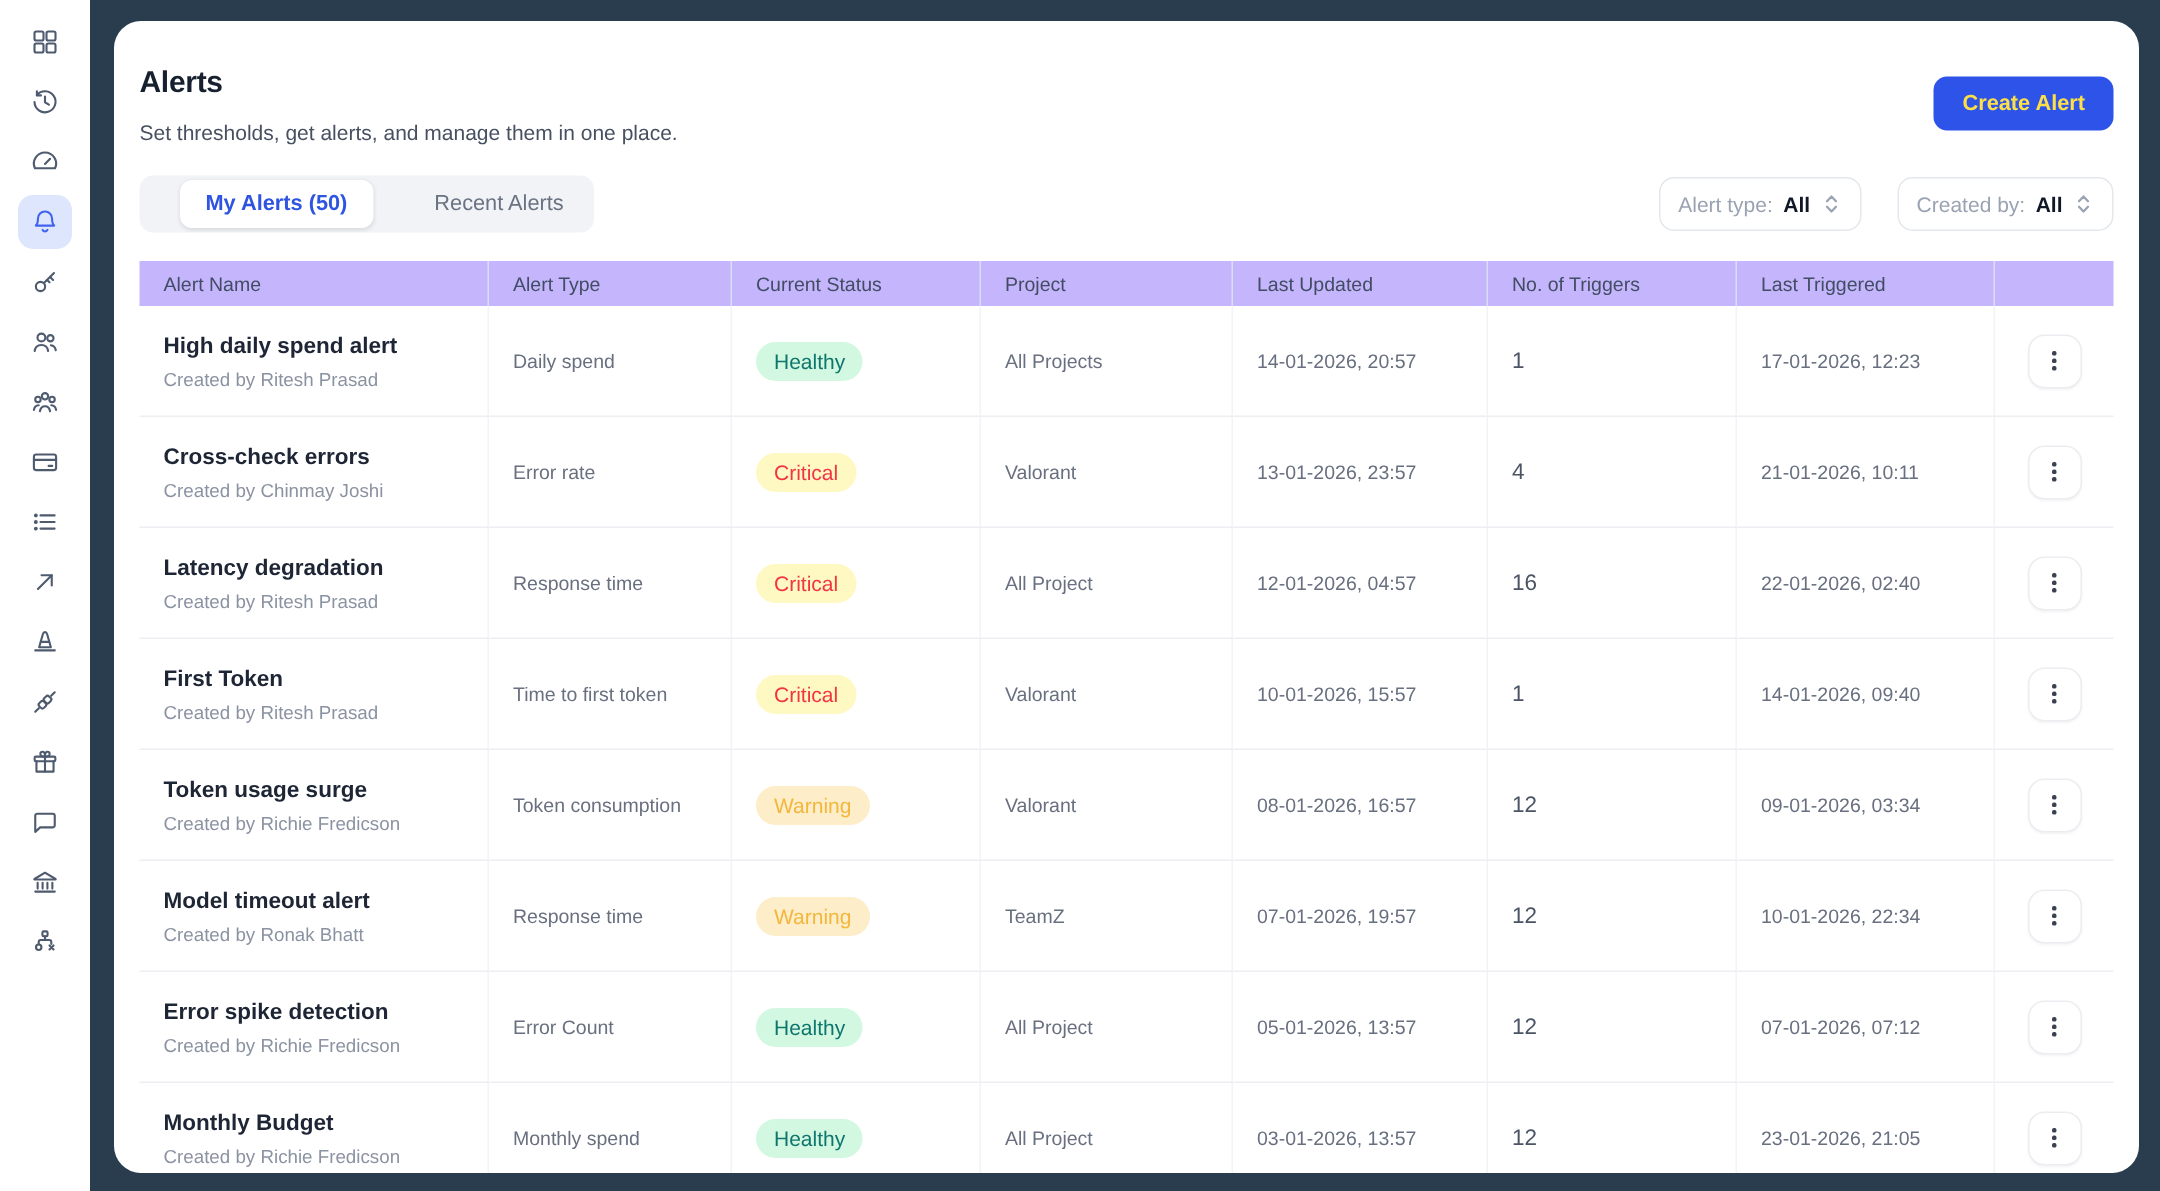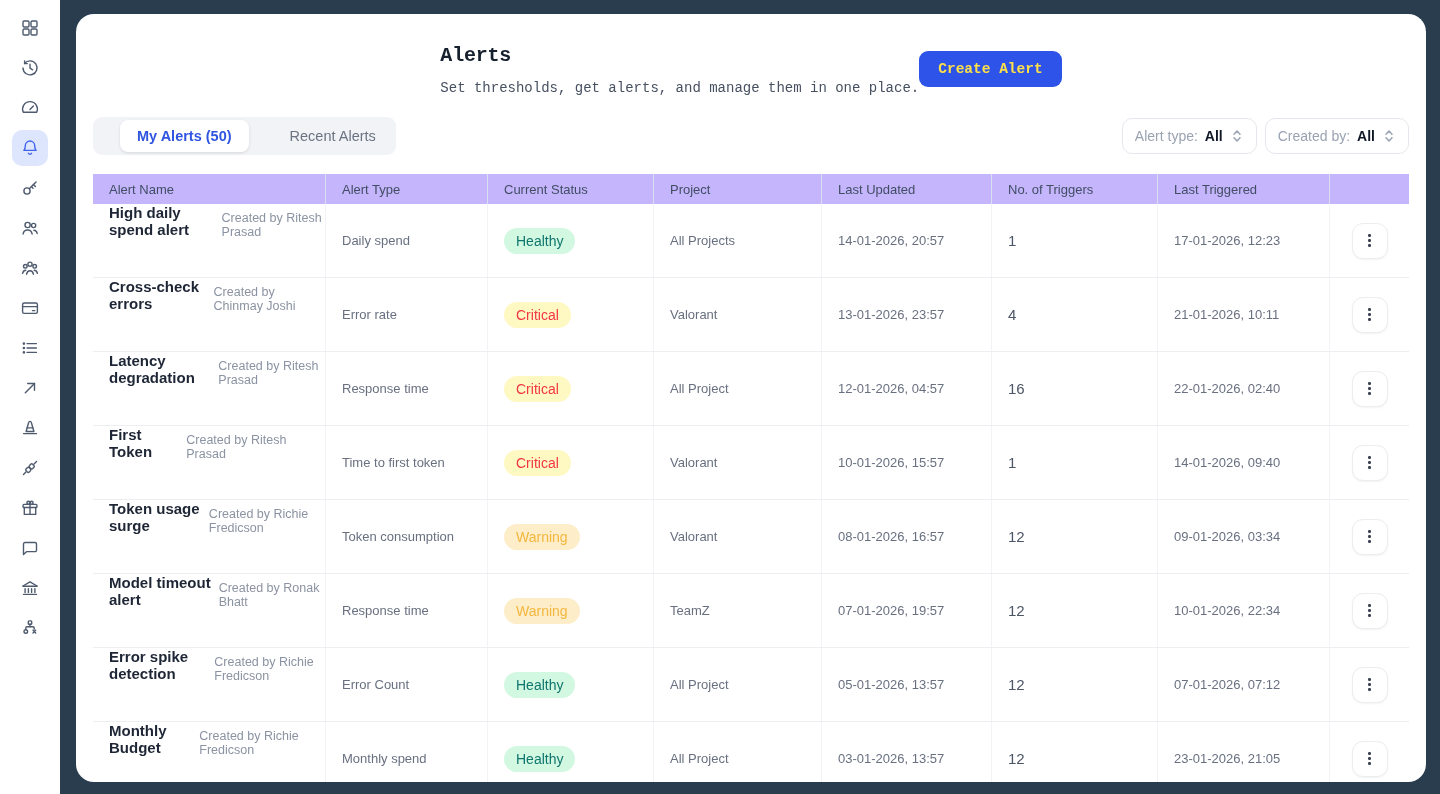--- a/index.html
+++ b/index.html
@@ -28,21 +28,21 @@
   .side-item svg { display:block; }
 
   
   .card {
     position:absolute; left:76px; top:14px; width:1350px; height:768px;
     background:#ffffff; border-radius:18px; overflow:hidden;
     padding:0 17px; z-index:2;
   }
 
   .card-header {
-    margin-top:30px; display:flex; justify-content:center; align-items:flex-start;font-family:Liberation Mono, monospace;
+    margin-top:30px; display:flex; justify-content:space-between; align-items:flex-start;
   }
   .page-title { font-size:20px; font-weight:700; color:#16202e; letter-spacing:-.2px; }
   .page-subtitle { margin-top:13px; font-size:14px; color:#475061; }
   .create-btn {
     border:none; cursor:pointer;
     background:#2d53e8; color:#fde047;
     font-family:inherit; font-size:14.5px; font-weight:700;
     padding:10px 19px; border-radius:9px; margin-top:7px;
   }
 
@@ -51,21 +51,21 @@
   .tabs { display:inline-flex; background:#f2f3f6; border-radius:9px; padding:3px; }
   .tab {
     border:none; background:transparent; cursor:pointer; font-family:inherit;
     font-size:14.5px; font-weight:500; color:#6a7382;
     padding:8px 17px; border-radius:8px; white-space:nowrap;margin-left:24px;
   }
   .tab.active {
     background:#ffffff; color:#2f54e0; font-weight:700;
     box-shadow:0 1px 3px rgba(16,24,40,.12);
   }
-  .filters { display:flex; gap:8px; }
+  .filters { display:flex; gap:24px; }
   .filter {
     display:flex; align-items:center; gap:7px; cursor:pointer;
     background:#fff; border:1px solid #e4e7ec; border-radius:10px;
     padding:9px 12px; font-family:inherit;
   }
   .filter .f-label { font-size:14px; color:#9aa3b2; }
   .filter .f-value { font-size:14px; color:#101828; font-weight:700; }
   .filter .chev { color:#9aa3b2; display:flex; }
 
   
@@ -83,21 +83,21 @@
     border-left:1px solid #d9dff2; height:100%;
   }
   .thead .hcell:first-child { border-left:none; }
   .row { height:74px; border-bottom:1px solid #eceef2; background:#fff; }
   .cell {
     display:flex; align-items:center; padding-left:16px;
     font-size:13px; color:#687080; border-left:1px solid #f1f3f7;
     overflow:hidden;
   }
   .cell:first-child { border-left:none; }
-  .cell.namecell { flex-direction:row; align-items:flex-start; justify-content:center; }
+  .cell.namecell { flex-direction:column; align-items:flex-start; justify-content:center; }
   .alert-name { font-size:15px; font-weight:700; color:#1e2636; }
   .created-by { margin-top:7px; font-size:12.5px; color:#8b93a2; }
   .triggers { font-size:15px; color:#4b5565; font-weight:500; }
 
   .badge {
     padding:5px 12px; border-radius:999px; font-size:14px; font-weight:500;
   }
   .badge.healthy  { background:#d2f8e1; color:#0f766e; }
   .badge.critical { background:#fef9c3; color:#f23545; }
   .badge.warning  { background:#fdedc9; color:#f3b73e; }

